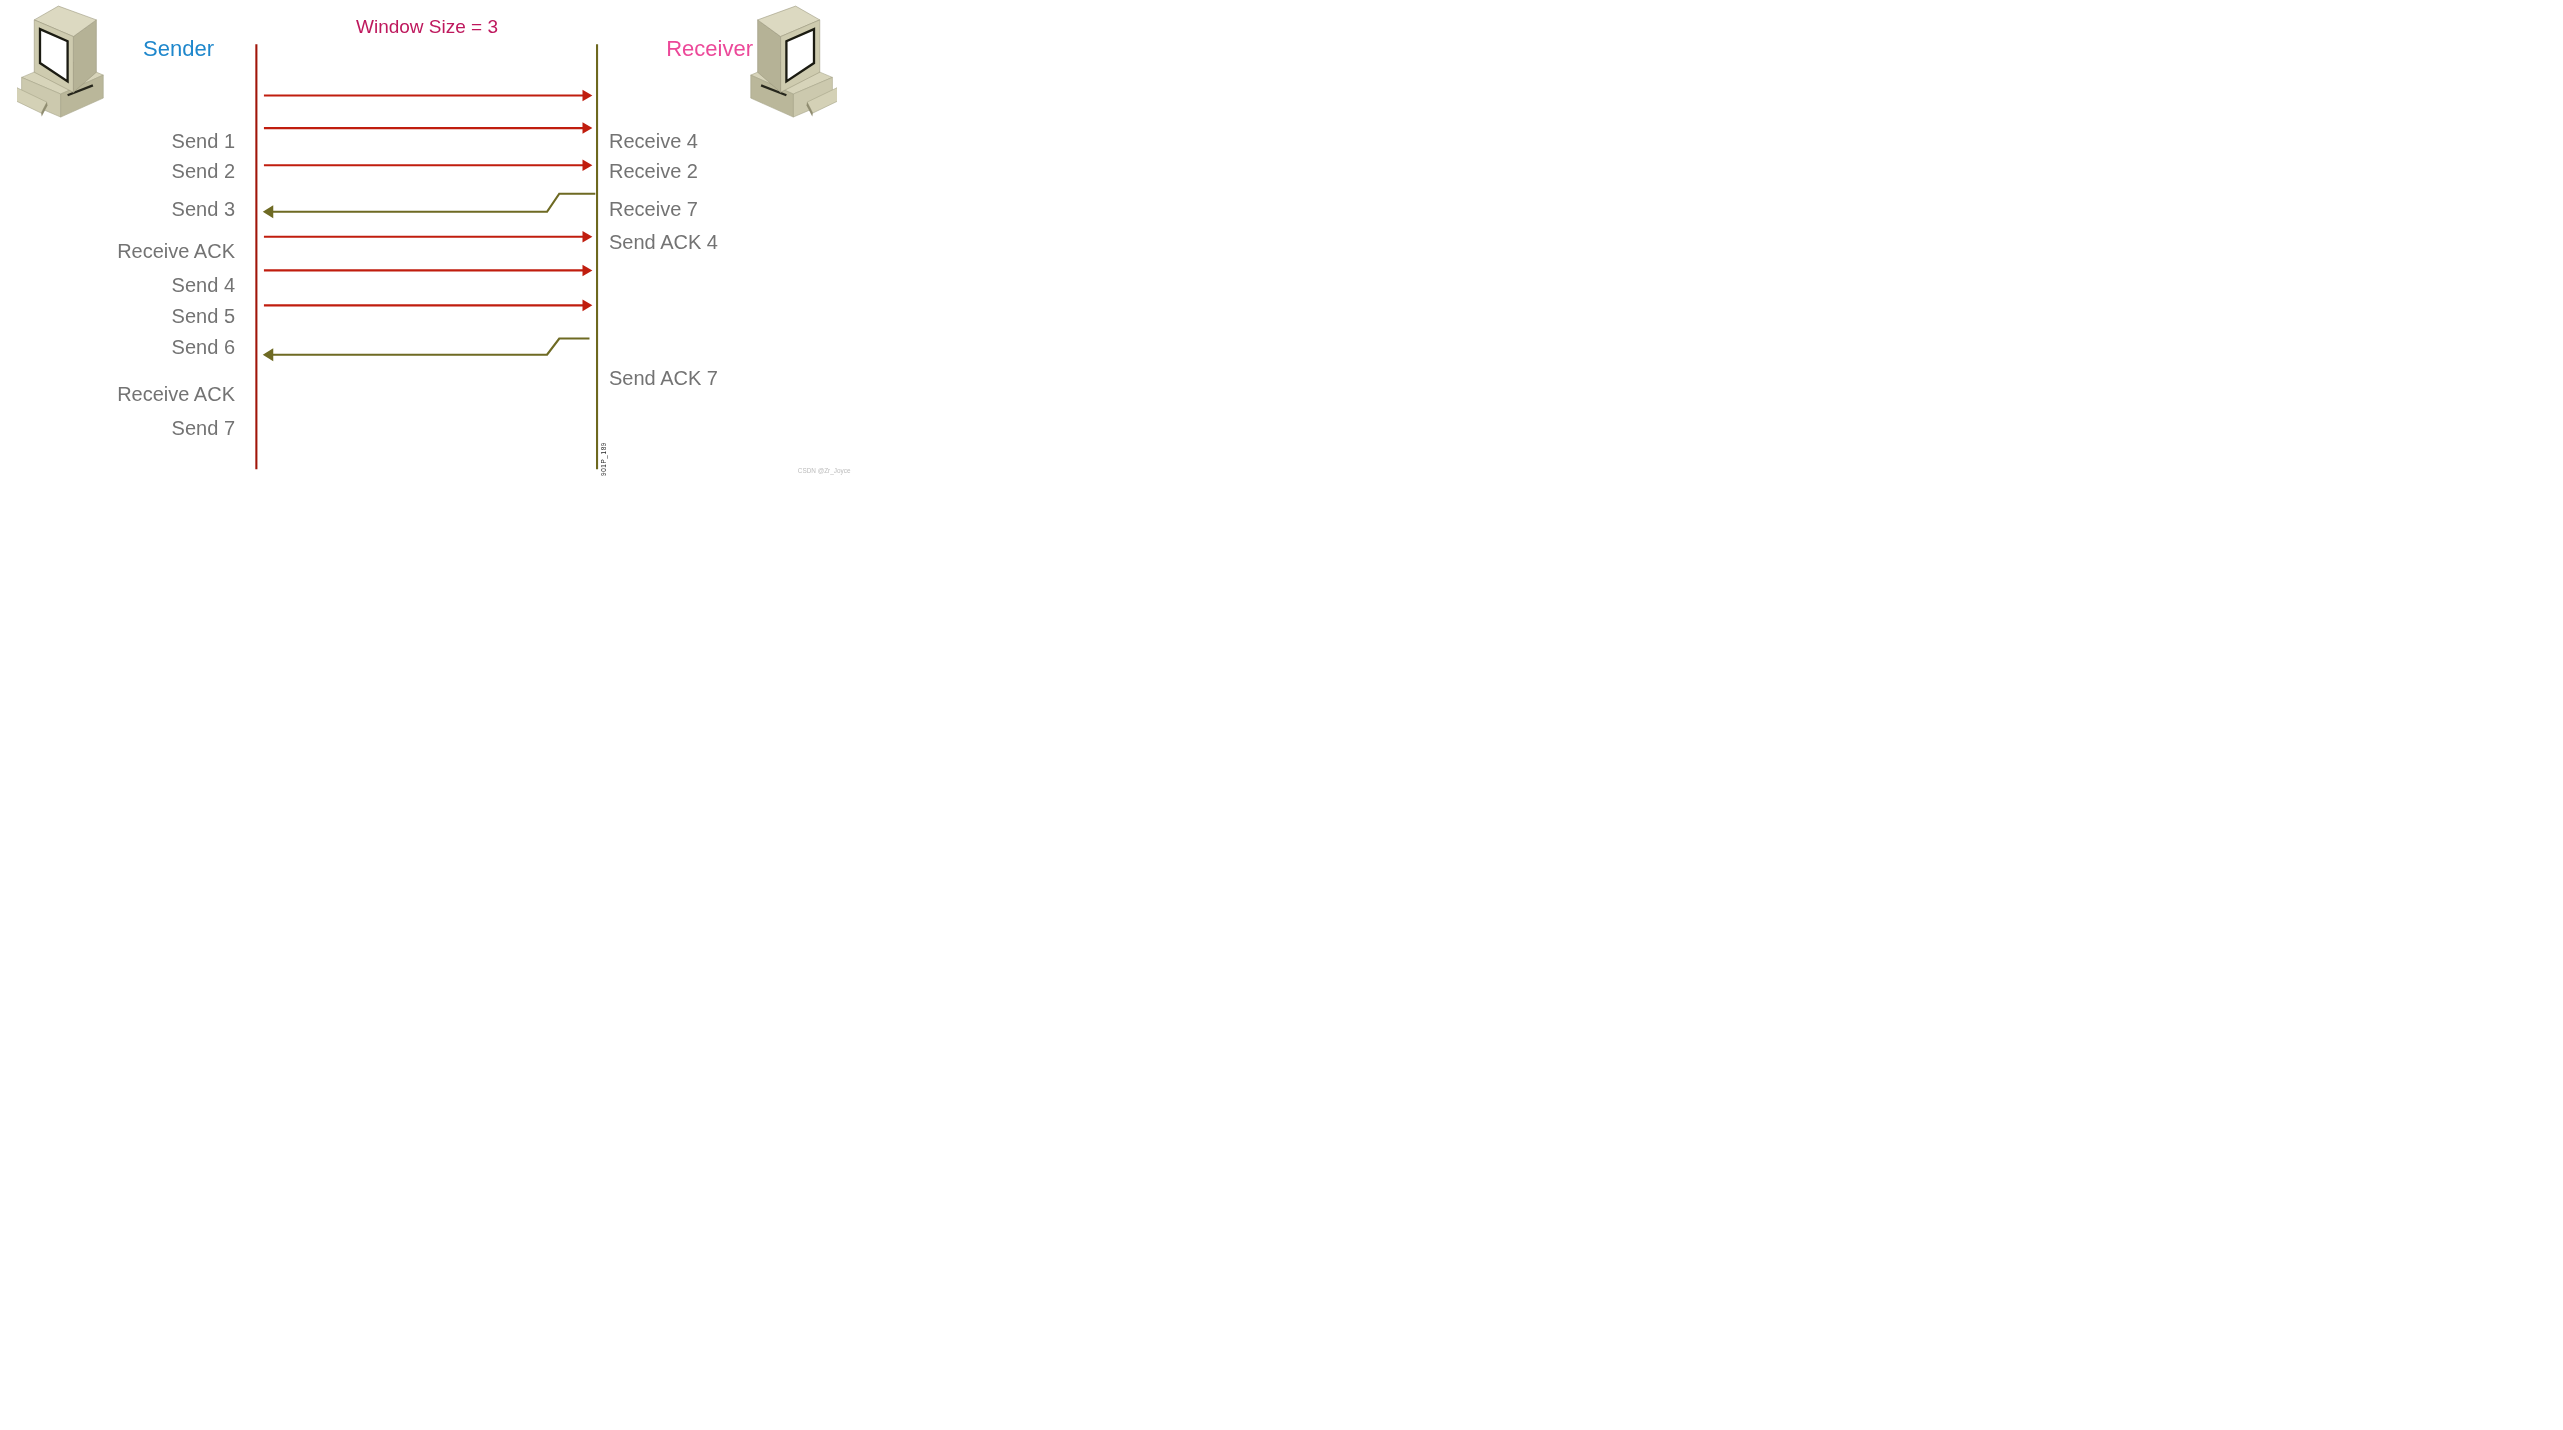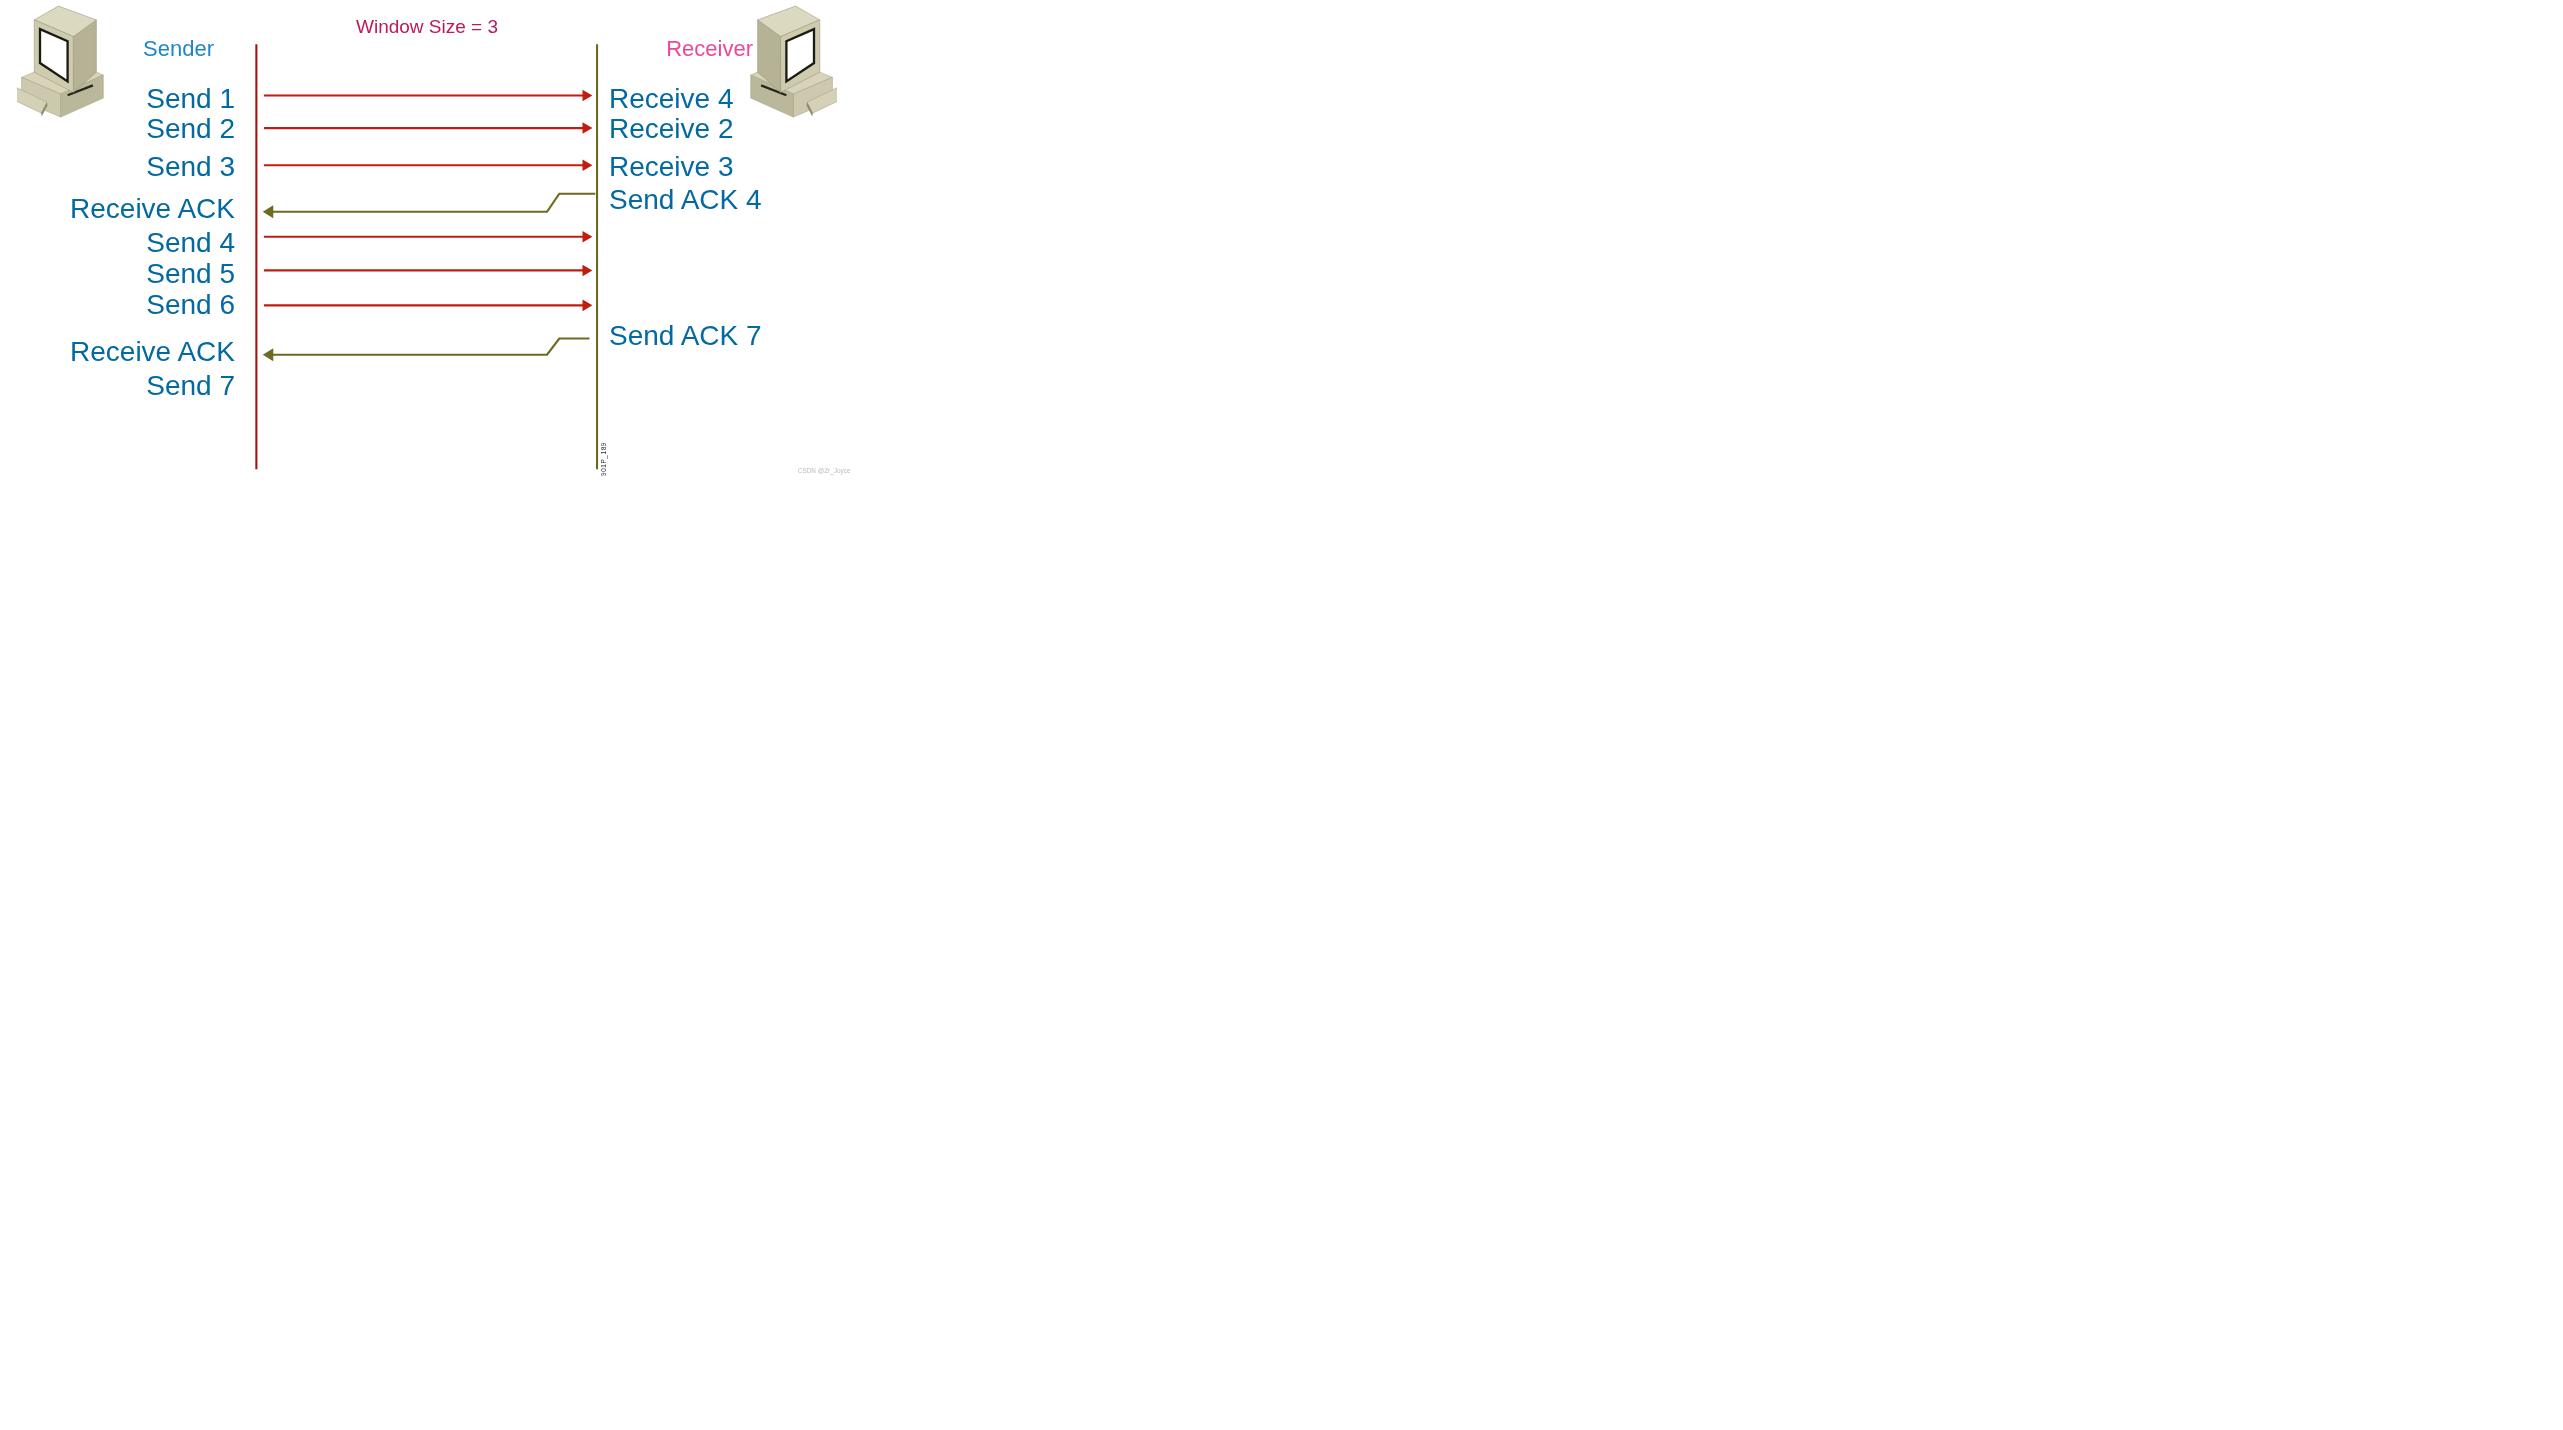--- a/index.html
+++ b/index.html
@@ -15,22 +15,23 @@
     position:absolute;left:50%;top:12.8px;transform:translateX(-50%);
     font-size:19px;line-height:27px;color:#be185d;white-space:nowrap;
   }
   .endpoint{
     position:absolute;top:36px;width:128px;text-align:right;
     font-size:22px;line-height:25.6px;color:#1e87cc;white-space:nowrap;
   }
   .endpoint.sender{left:86px;}
   .endpoint.receiver{left:625px;}
   .row-label{
-    position:absolute;font-size:28px;line-height:25.6px;color:#0369a1;
+    position:absolute;font-size:20px;line-height:25.6px;color:#737373;
     white-space:nowrap;
+    margin-top:43px;
   }
   .row-label.left{right:619px;text-align:right;}
   .row-label.right{left:609px;text-align:left;}
   .computer{position:absolute;top:2.3px;width:92px;height:118px;}
   .computer.left{left:17.4px;}
   .computer.right{left:745px;transform:scaleX(-1);}
   .figure-code{
     position:absolute;left:600px;top:429px;width:10.5px;height:47px;
     writing-mode:vertical-rl;transform:rotate(180deg);
     font-size:6.4px;letter-spacing:0.6px;color:#2a2a2a;white-space:nowrap;
@@ -133,20 +134,20 @@
   <div class="row-label left" style="top:154px">Send 3</div>
   <div class="row-label left" style="top:196px">Receive ACK</div>
   <div class="row-label left" style="top:230px">Send 4</div>
   <div class="row-label left" style="top:261px">Send 5</div>
   <div class="row-label left" style="top:292px">Send 6</div>
   <div class="row-label left" style="top:339px">Receive ACK</div>
   <div class="row-label left" style="top:373px">Send 7</div>
 
   <div class="row-label right" style="top:86px">Receive 4</div>
   <div class="row-label right" style="top:116px">Receive 2</div>
-  <div class="row-label right" style="top:154px">Receive 3</div>
+  <div class="row-label right" style="top:154px">Receive 7</div>
   <div class="row-label right" style="top:187px">Send ACK 4</div>
   <div class="row-label right" style="top:323px">Send ACK 7</div>
 
   <div class="figure-code">901P_189</div>
   <div class="watermark" style="color: rgb(188, 188, 188);">CSDN @Zr_Joyce</div>
 </div>
 
 
 </body></html>

